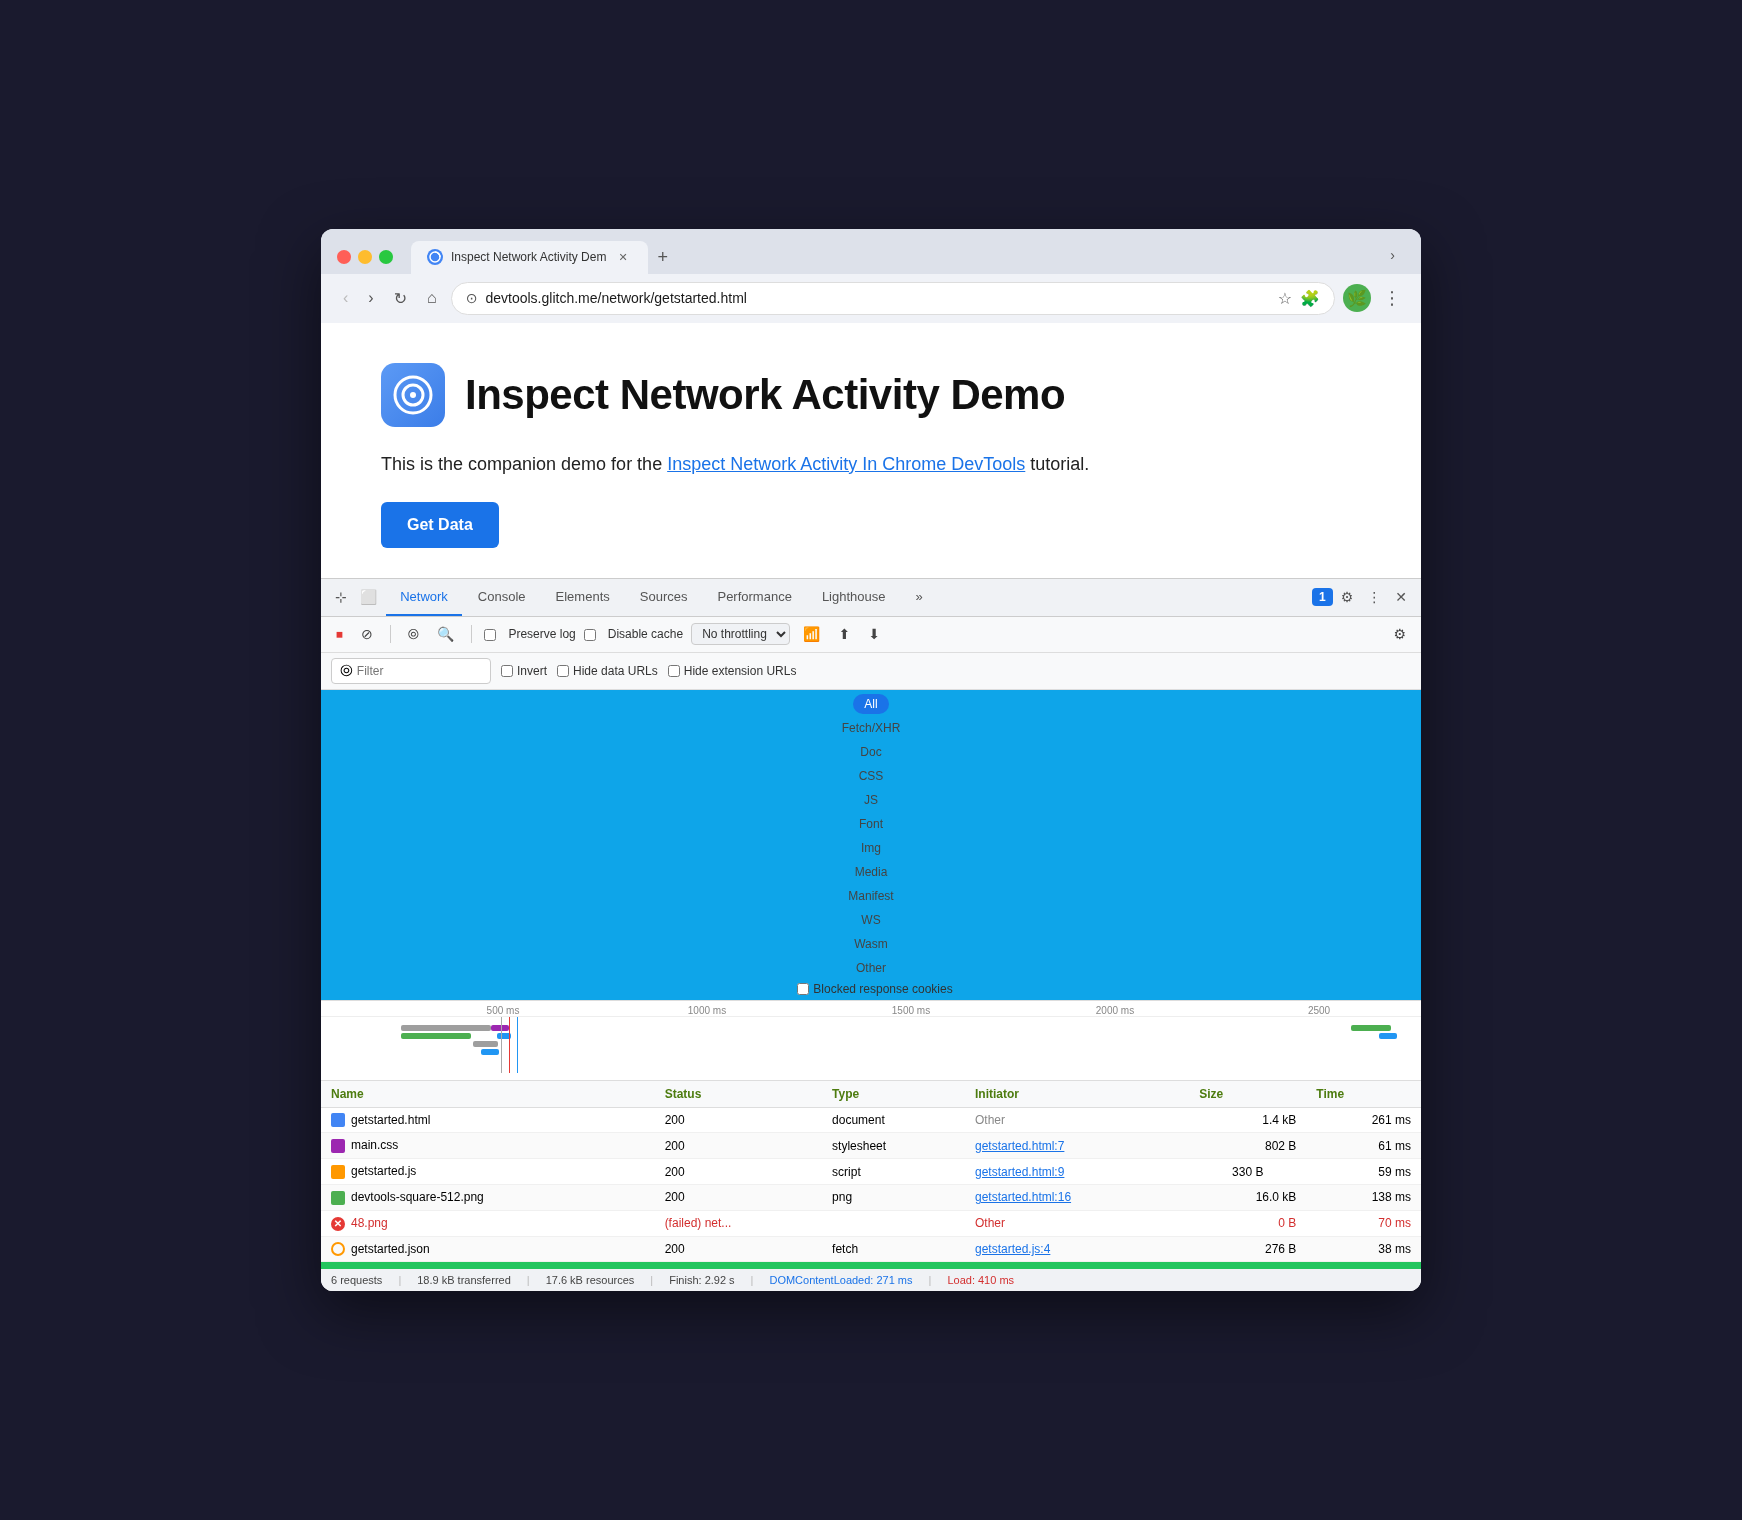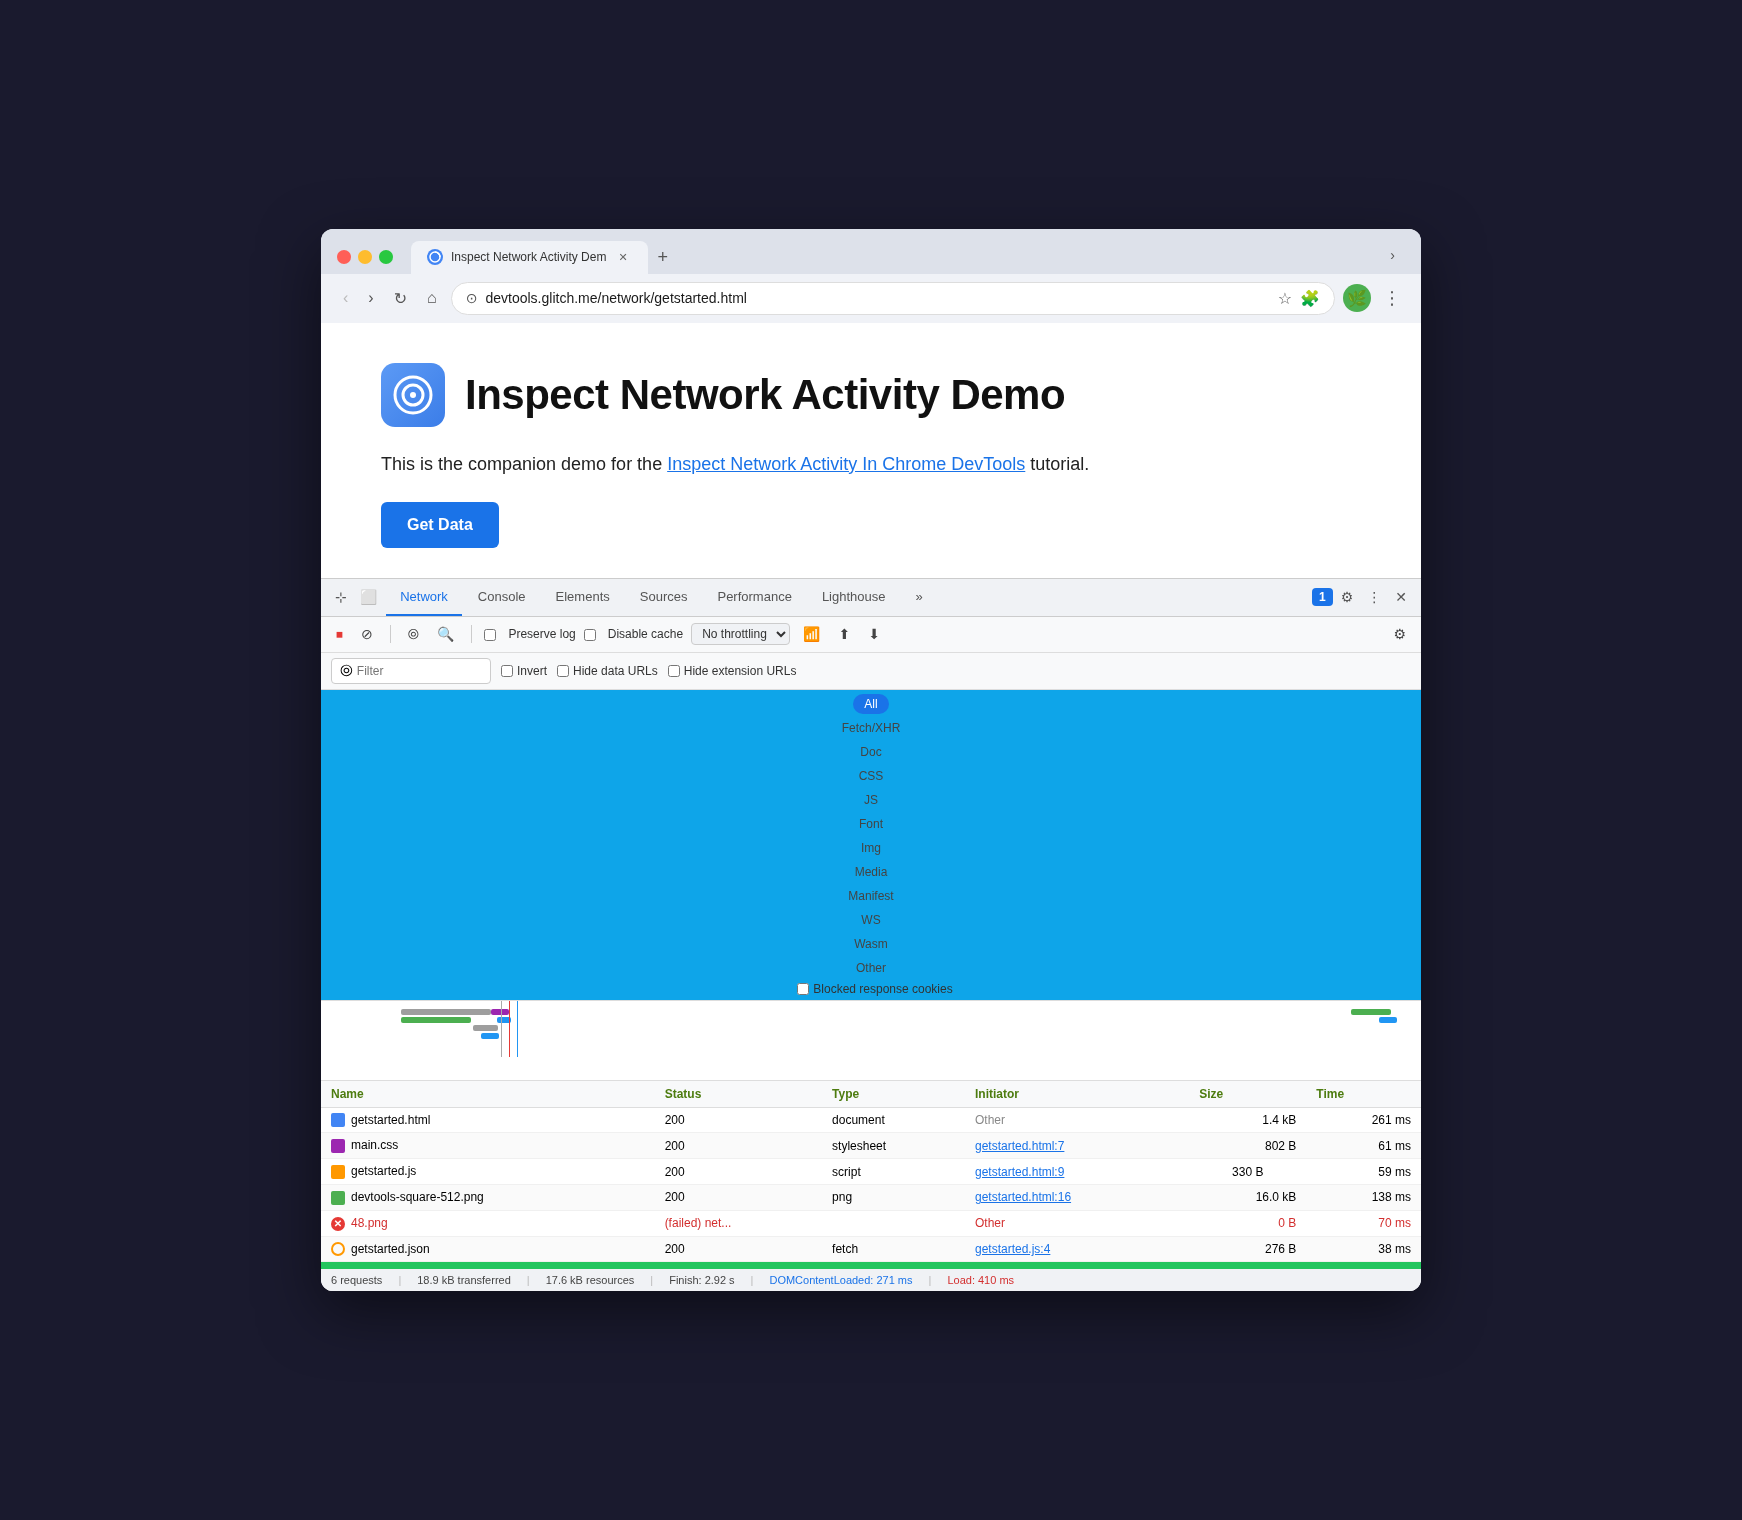--- a/index.html
+++ b/index.html
@@ -563,20 +563,27 @@
       <div class="type-chip">Wasm</div>
       <div class="type-chip">Other</div>
       <label class="blocked-check">
         <input type="checkbox" style="">
         <span>Blocked response cookies</span>
       </label>
     </div>
 
 
     <div class="timeline-area">
+      <div class="timeline-ruler">
+        <div class="ruler-mark">500 ms</div>
+        <div class="ruler-mark">1000 ms</div>
+        <div class="ruler-mark">1500 ms</div>
+        <div class="ruler-mark">2000 ms</div>
+        <div class="ruler-mark">2500</div>
+      </div>
       <div class="timeline-canvas">
 
         <div class="timeline-bar" style="left:0; width:90px; background:#9e9e9e; top:8px; height:6px;"></div>
         <div class="timeline-bar" style="left:0; width:70px; background:#4caf50; top:16px; height:6px;"></div>
         <div class="timeline-bar" style="left:72px; width:25px; background:#9e9e9e; top:24px; height:6px;"></div>
         <div class="timeline-bar" style="left:80px; width:18px; background:#2196f3; top:32px; height:6px;"></div>
         <div class="timeline-bar" style="left:90px; width:18px; background:#9c27b0; top:8px; height:6px;"></div>
         <div class="timeline-bar" style="left:96px; width:14px; background:#2196f3; top:16px; height:6px;"></div>
 
         <div class="timeline-bar" style="right:30px; width:40px; background:#4caf50; top:8px; height:6px;"></div>

